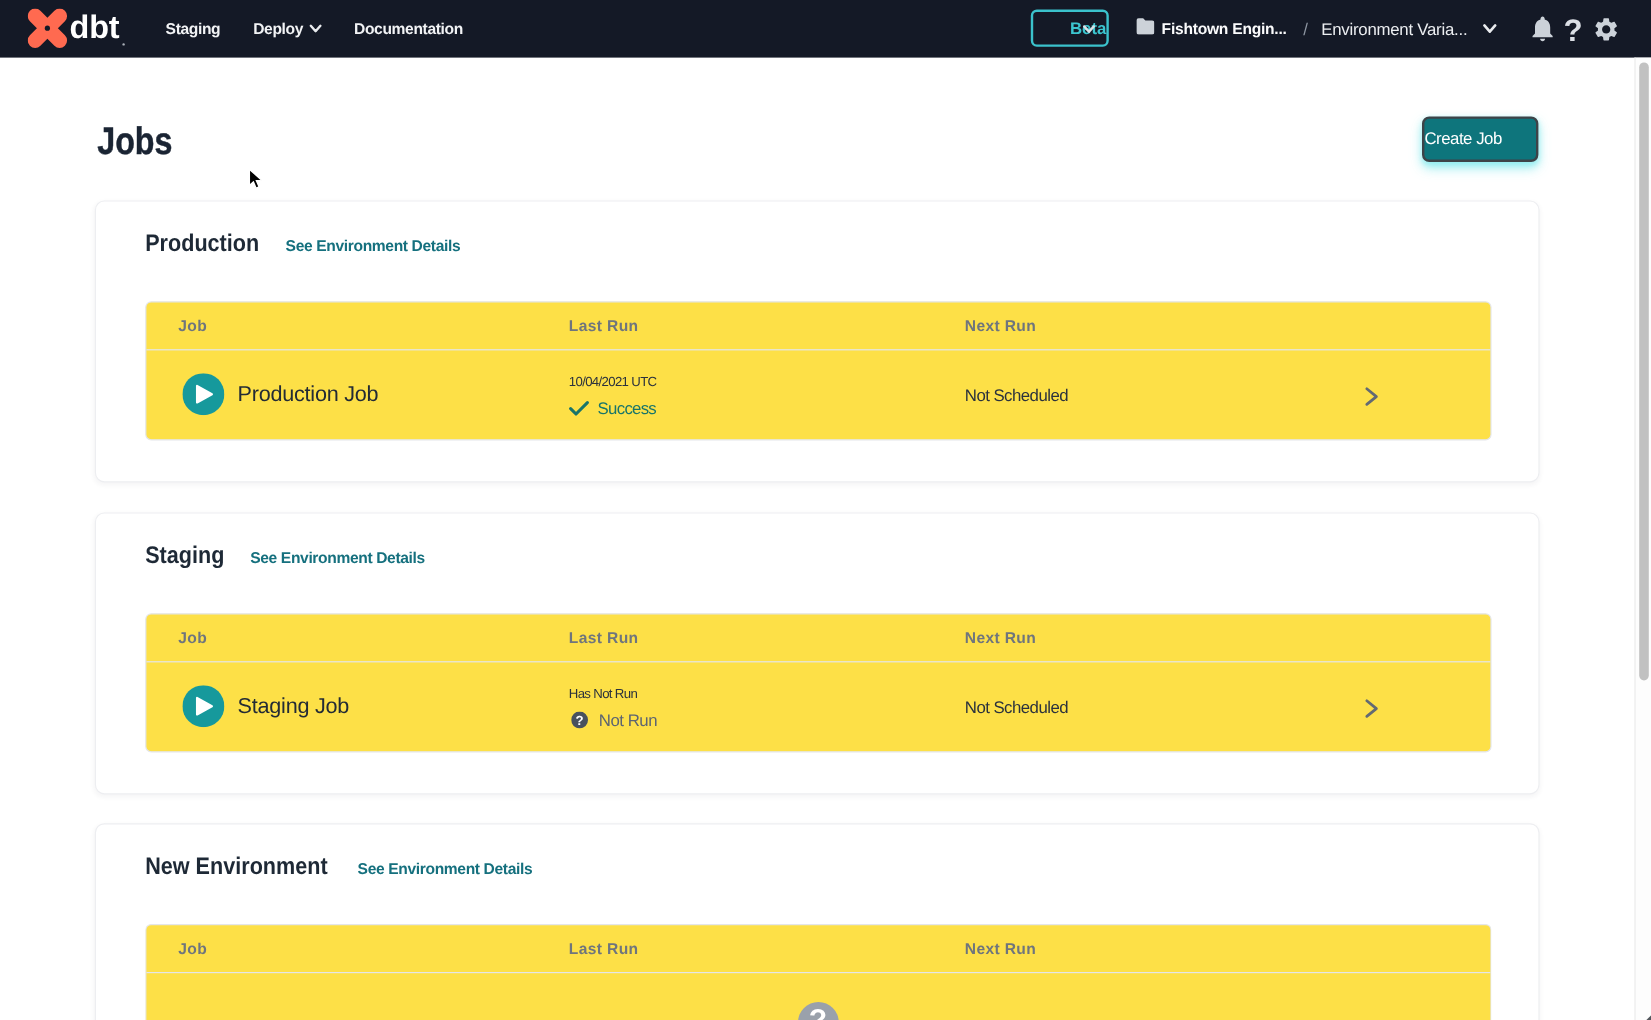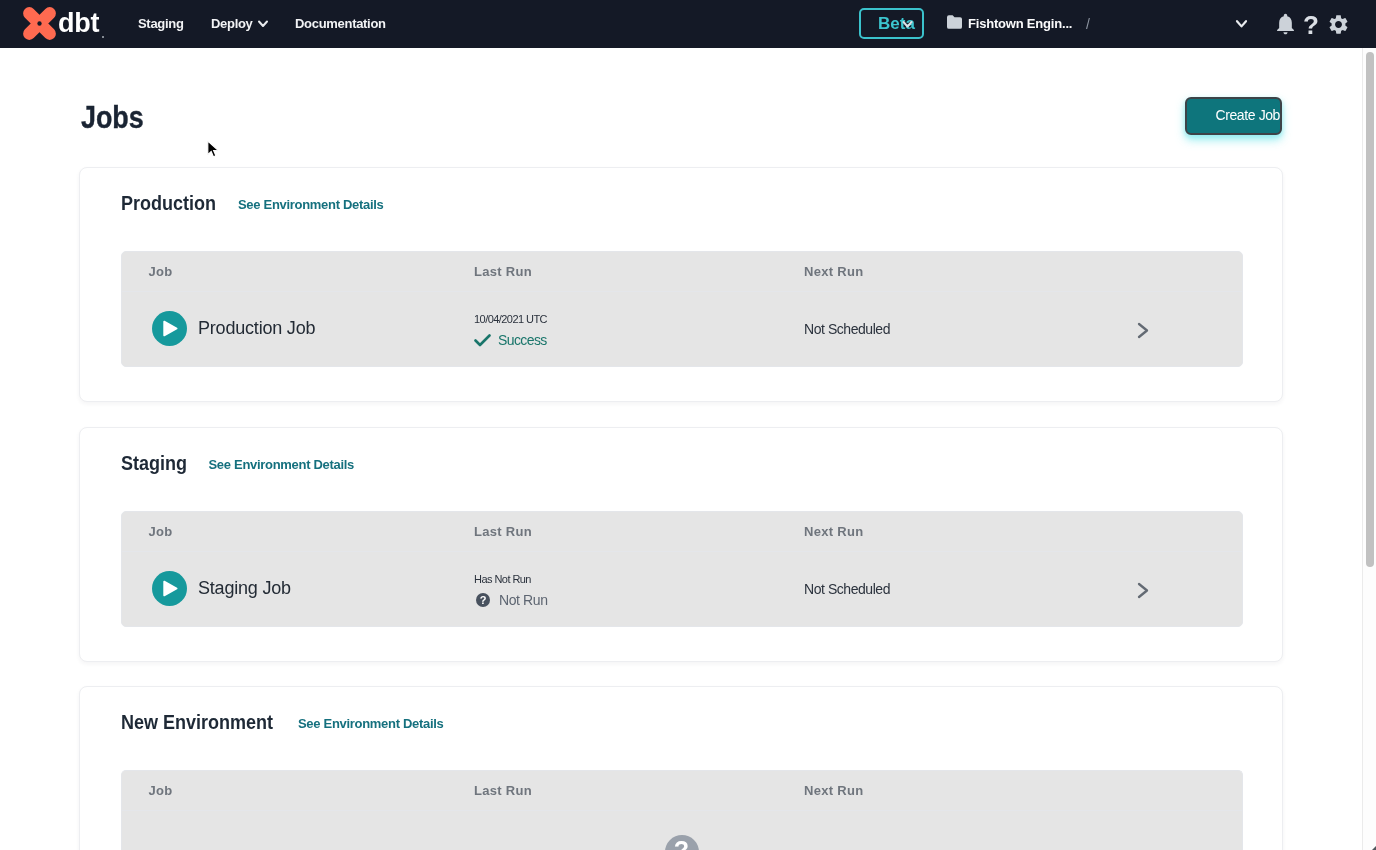--- a/index.html
+++ b/index.html
@@ -8,46 +8,46 @@
 
 .nav{position:absolute;top:0;left:0;width:1376px;height:48px;background:#141926;z-index:50;}
 .nav .logo{position:absolute;left:23px;top:7px;}
 .brand{position:absolute;left:58px;top:8px;font-size:27px;font-weight:bold;color:#fff;letter-spacing:-0.2px;}
 .brand-dot{position:absolute;left:102px;top:36px;width:2px;height:2px;background:#aab0b8;border-radius:50%;}
 .navlink{position:absolute;top:0;height:48px;line-height:48px;font-size:13px;letter-spacing:-0.3px;font-weight:bold;color:#f2f3f5;}
 .nl1{left:138px}.nl2{left:211px}.nl3{left:295px}
 .nav-chev{position:absolute;left:257px;top:19px;}
 
 .beta{position:absolute;left:859px;top:8px;width:65px;height:31px;border:2px solid #3bc2cc;border-radius:5px;
-  color:#3cc5cf;font-size:17px;font-weight:bold;text-align:center;line-height:27px;padding-left:10px;}
+  color:#3cc5cf;font-size:14px;font-weight:bold;text-align:right;line-height:27px;padding-left:10px;}
 .beta svg{position:absolute;right:9px;top:10px;}
 .crumb-folder{position:absolute;left:947px;top:15px;}
 .bc1{position:absolute;left:968px;top:0;height:48px;line-height:48px;font-size:13px;letter-spacing:-0.2px;font-weight:bold;color:#fbfbfc;}
 .bc-slash{position:absolute;left:1086px;top:0;height:48px;line-height:48px;font-size:14px;color:#8d95a1;}
 .bc2{position:absolute;left:1101px;top:0;height:48px;line-height:48px;font-size:14px;letter-spacing:-0.2px;font-weight:normal;color:#eceef1;}
 .bc-chev{position:absolute;left:1235px;top:19px;}
 .ico-bell{position:absolute;left:1276px;top:12.5px;}
 .ico-q{position:absolute;left:1303px;top:0;height:48px;line-height:50px;font-size:26px;font-weight:bold;color:#dbdfe5;}
 .ico-gear{position:absolute;left:1327px;top:12.5px;}
 
 .content{position:absolute;top:48px;left:0;width:1362px;height:822px;background:#fff;}
 h1.jobs{position:absolute;left:81px;top:50px;font-size:32px;font-weight:bold;color:#1a2433;-webkit-text-stroke:0.4px #1a2433;
   transform:scaleX(0.84);transform-origin:left top;letter-spacing:0;line-height:38px;}
 .createjob{position:absolute;left:1185px;top:49px;width:97px;height:38px;background:#0e757c;border:2px solid #3d4348;border-radius:6px;
-  color:#fff;font-size:14px;font-weight:normal;letter-spacing:-0.4px;text-align:right;line-height:33px;
+  color:#fff;font-size:14px;font-weight:normal;letter-spacing:-0.4px;text-align:left;line-height:33px;
   box-shadow:0 5px 10px rgba(140,235,238,.85),0 2px 4px rgba(150,236,240,.7);}
 
 .card{position:absolute;left:79px;width:1204px;height:235px;background:#fff;
   border:1px solid #edeef1;border-radius:8px;box-shadow:0 2px 4px rgba(30,40,60,.05);padding-left:42px;}
 .c1{top:119px}.c2{top:379px}.c3{top:638px;height:300px}
 .card h2{position:absolute;left:41px;top:20.5px;font-size:20px;font-weight:bold;color:#1e2936;line-height:28px;
   transform:scaleX(0.9);transform-origin:left top;}
 .envlink{position:absolute;top:28.5px;font-size:13px;font-weight:bold;color:#15707e;letter-spacing:-0.3px;}
 .c1 .envlink{left:158px}.c2 .envlink{left:128.5px}.c3 .envlink{left:218px}
-.tbl{position:absolute;left:41px;top:83px;width:1122px;border:1px solid #e4e6ea;border-radius:5px;background:#e5e5e5;}
+.tbl{position:absolute;left:41px;top:83px;width:1122px;border:1px solid #e4e6ea;border-radius:5px;background:#fde047;}
 .c1 .tbl,.c2 .tbl{height:116px}
 .c3 .tbl{height:200px;border-bottom:none;border-radius:5px 5px 0 0;}
 .thead{position:relative;height:40px;border-bottom:1px solid #e4e6ea;}
 .th{position:absolute;top:0;height:40px;line-height:40px;font-size:13px;font-weight:bold;color:#6f757d;letter-spacing:0.3px;}
 .th1{left:26.5px}.th2{left:352px}.th3{left:682px}
 .trow{position:relative;height:75px;}
 .play{position:absolute;left:29.5px;top:19px;}
 .jobname{position:absolute;left:76px;top:0;height:75px;line-height:73px;font-size:18px;letter-spacing:-0.2px;font-weight:normal;color:#232b35;}
 .lastrun{position:absolute;left:352px;top:17px;}
 .lr1{font-size:11px;letter-spacing:-0.55px;color:#2b323d;line-height:20px;}
@@ -171,20 +171,21 @@
     </svg>
   <span class="navlink nl3">Documentation</span>
   <div class="beta">Beta<svg width="11" height="9" viewBox="0 0 11 9">
         <path d="M1.5 2 L5.5 6.5 L9.5 2" fill="none" stroke="#dde1e6" stroke-width="2" stroke-linecap="round" stroke-linejoin="round"></path>
       </svg></div>
   <svg class="crumb-folder" width="15" height="14" viewBox="0 0 20 18">
       <path fill="#ccd2d9" d="M7.5 0 L10 2.5 L17.5 2.5 Q20 2.5 20 5 L20 15.5 Q20 18 17.5 18 L2.5 18 Q0 18 0 15.5 L0 2.5 Q0 0 2.5 0 Z"></path>
     </svg>
   <span class="bc1">Fishtown Engin...</span>
   <span class="bc-slash">/</span>
+  <span class="bc2">Environment Varia...</span>
   <svg class="bc-chev" width="13" height="10" viewBox="0 0 13 10">
       <path d="M2 2.2 L6.5 7.4 L11 2.2" fill="none" stroke="#e9ebee" stroke-width="2.2" stroke-linecap="round" stroke-linejoin="round"></path>
     </svg>
   <svg class="ico-bell" width="19" height="22" viewBox="0 0 24 26">
       <path fill="#ccd2d9" d="M12 26c1.4 0 2.6-1.2 2.6-2.6H9.4C9.4 24.8 10.6 26 12 26zm8-8v-6.5c0-4-2.1-7.3-5.8-8.2V2.4C14.2 1.1 13.2 0 12 0S9.8 1.1 9.8 2.4v.9C6.1 4.2 4 7.5 4 11.5V18l-2.6 2.6v1.3h21.2v-1.3L20 18z"></path>
     </svg>
   <span class="ico-q">?</span>
   <svg class="ico-gear" width="23" height="23" viewBox="0 0 24 24">
       <path fill="#ccd2d9" d="M19.14 12.94c.04-.3.06-.61.06-.94 0-.32-.02-.64-.07-.94l2.03-1.58c.18-.14.23-.41.12-.61l-1.92-3.32c-.12-.22-.37-.29-.59-.22l-2.39.96c-.5-.38-1.03-.7-1.62-.94l-.36-2.54c-.04-.24-.24-.41-.48-.41h-3.84c-.24 0-.43.17-.47.41l-.36 2.54c-.59.24-1.13.57-1.62.94l-2.39-.96c-.22-.08-.47 0-.59.22L2.74 8.87c-.12.21-.08.47.12.61l2.03 1.58c-.05.3-.09.63-.09.94s.02.64.07.94l-2.03 1.58c-.18.14-.23.41-.12.61l1.92 3.32c.12.22.37.29.59.22l2.39-.96c.5.38 1.03.7 1.62.94l.36 2.54c.05.24.24.41.48.41h3.84c.24 0 .44-.17.47-.41l.36-2.54c.59-.24 1.13-.56 1.62-.94l2.39.96c.22.08.47 0 .59-.22l1.92-3.32c.12-.22.07-.47-.12-.61l-2.01-1.58zM12 15.6c-1.98 0-3.6-1.62-3.6-3.6s1.62-3.6 3.6-3.6 3.6 1.62 3.6 3.6-1.62 3.6-3.6 3.6z"></path>
     </svg>

